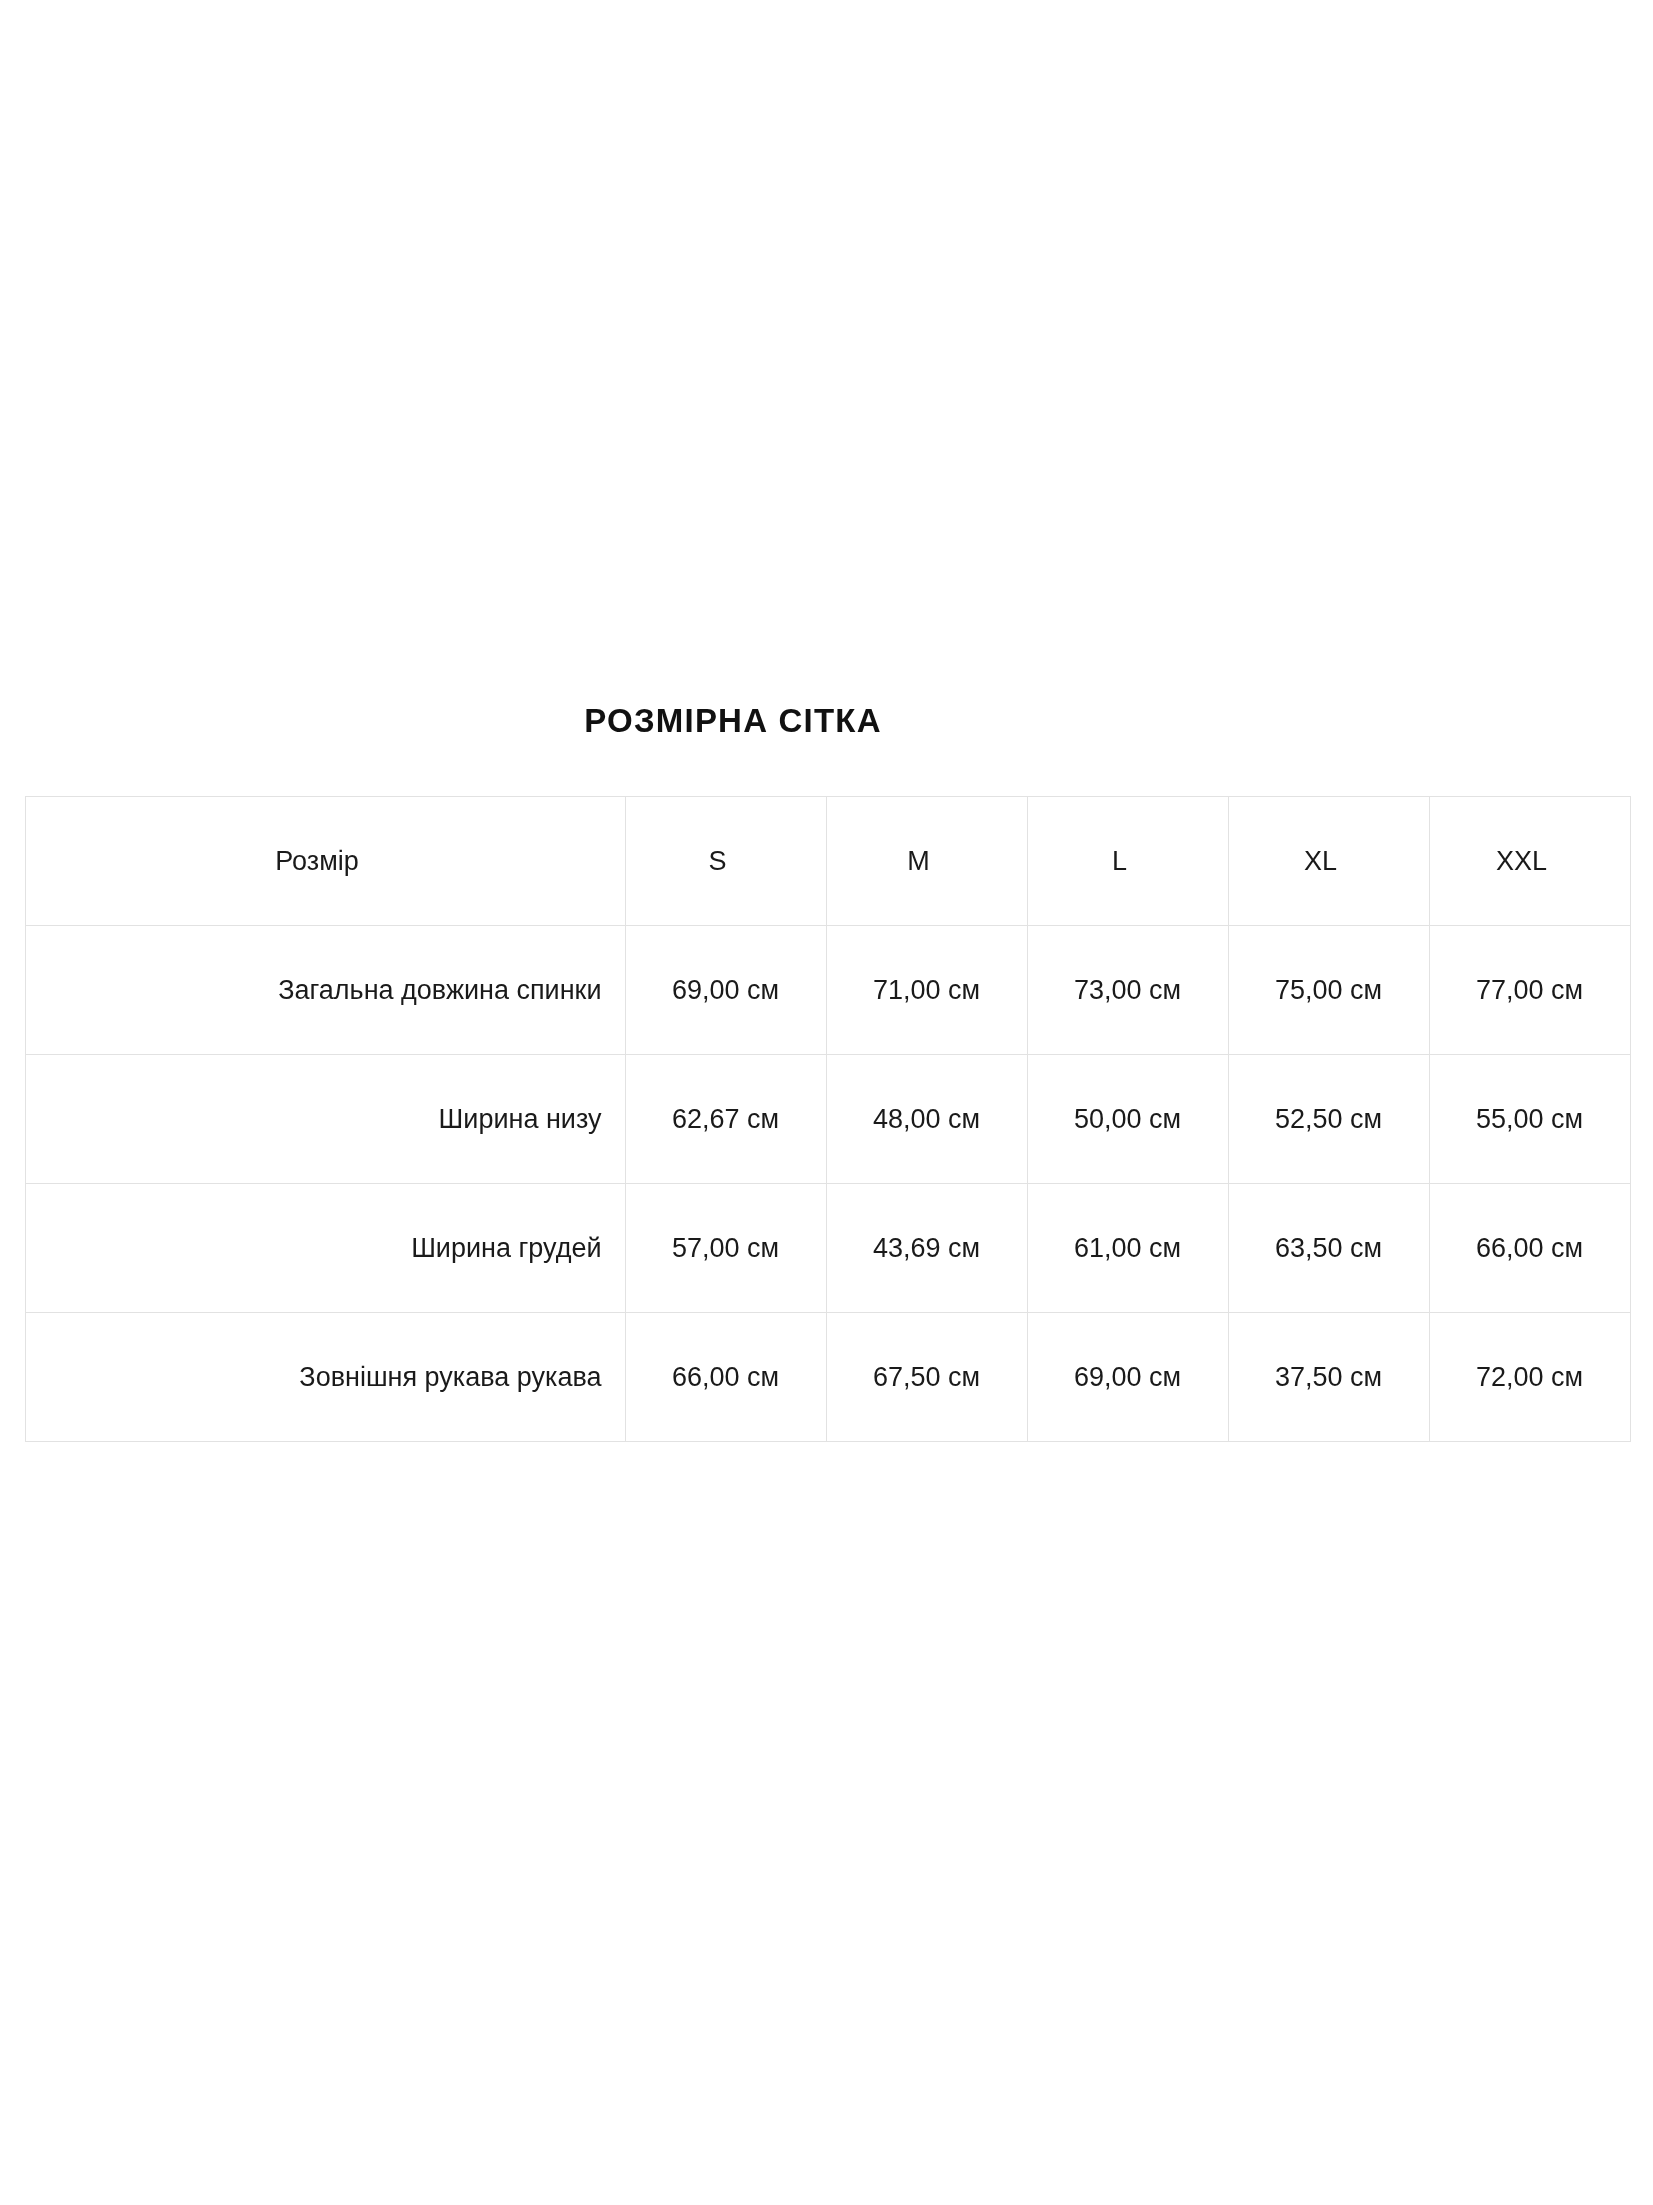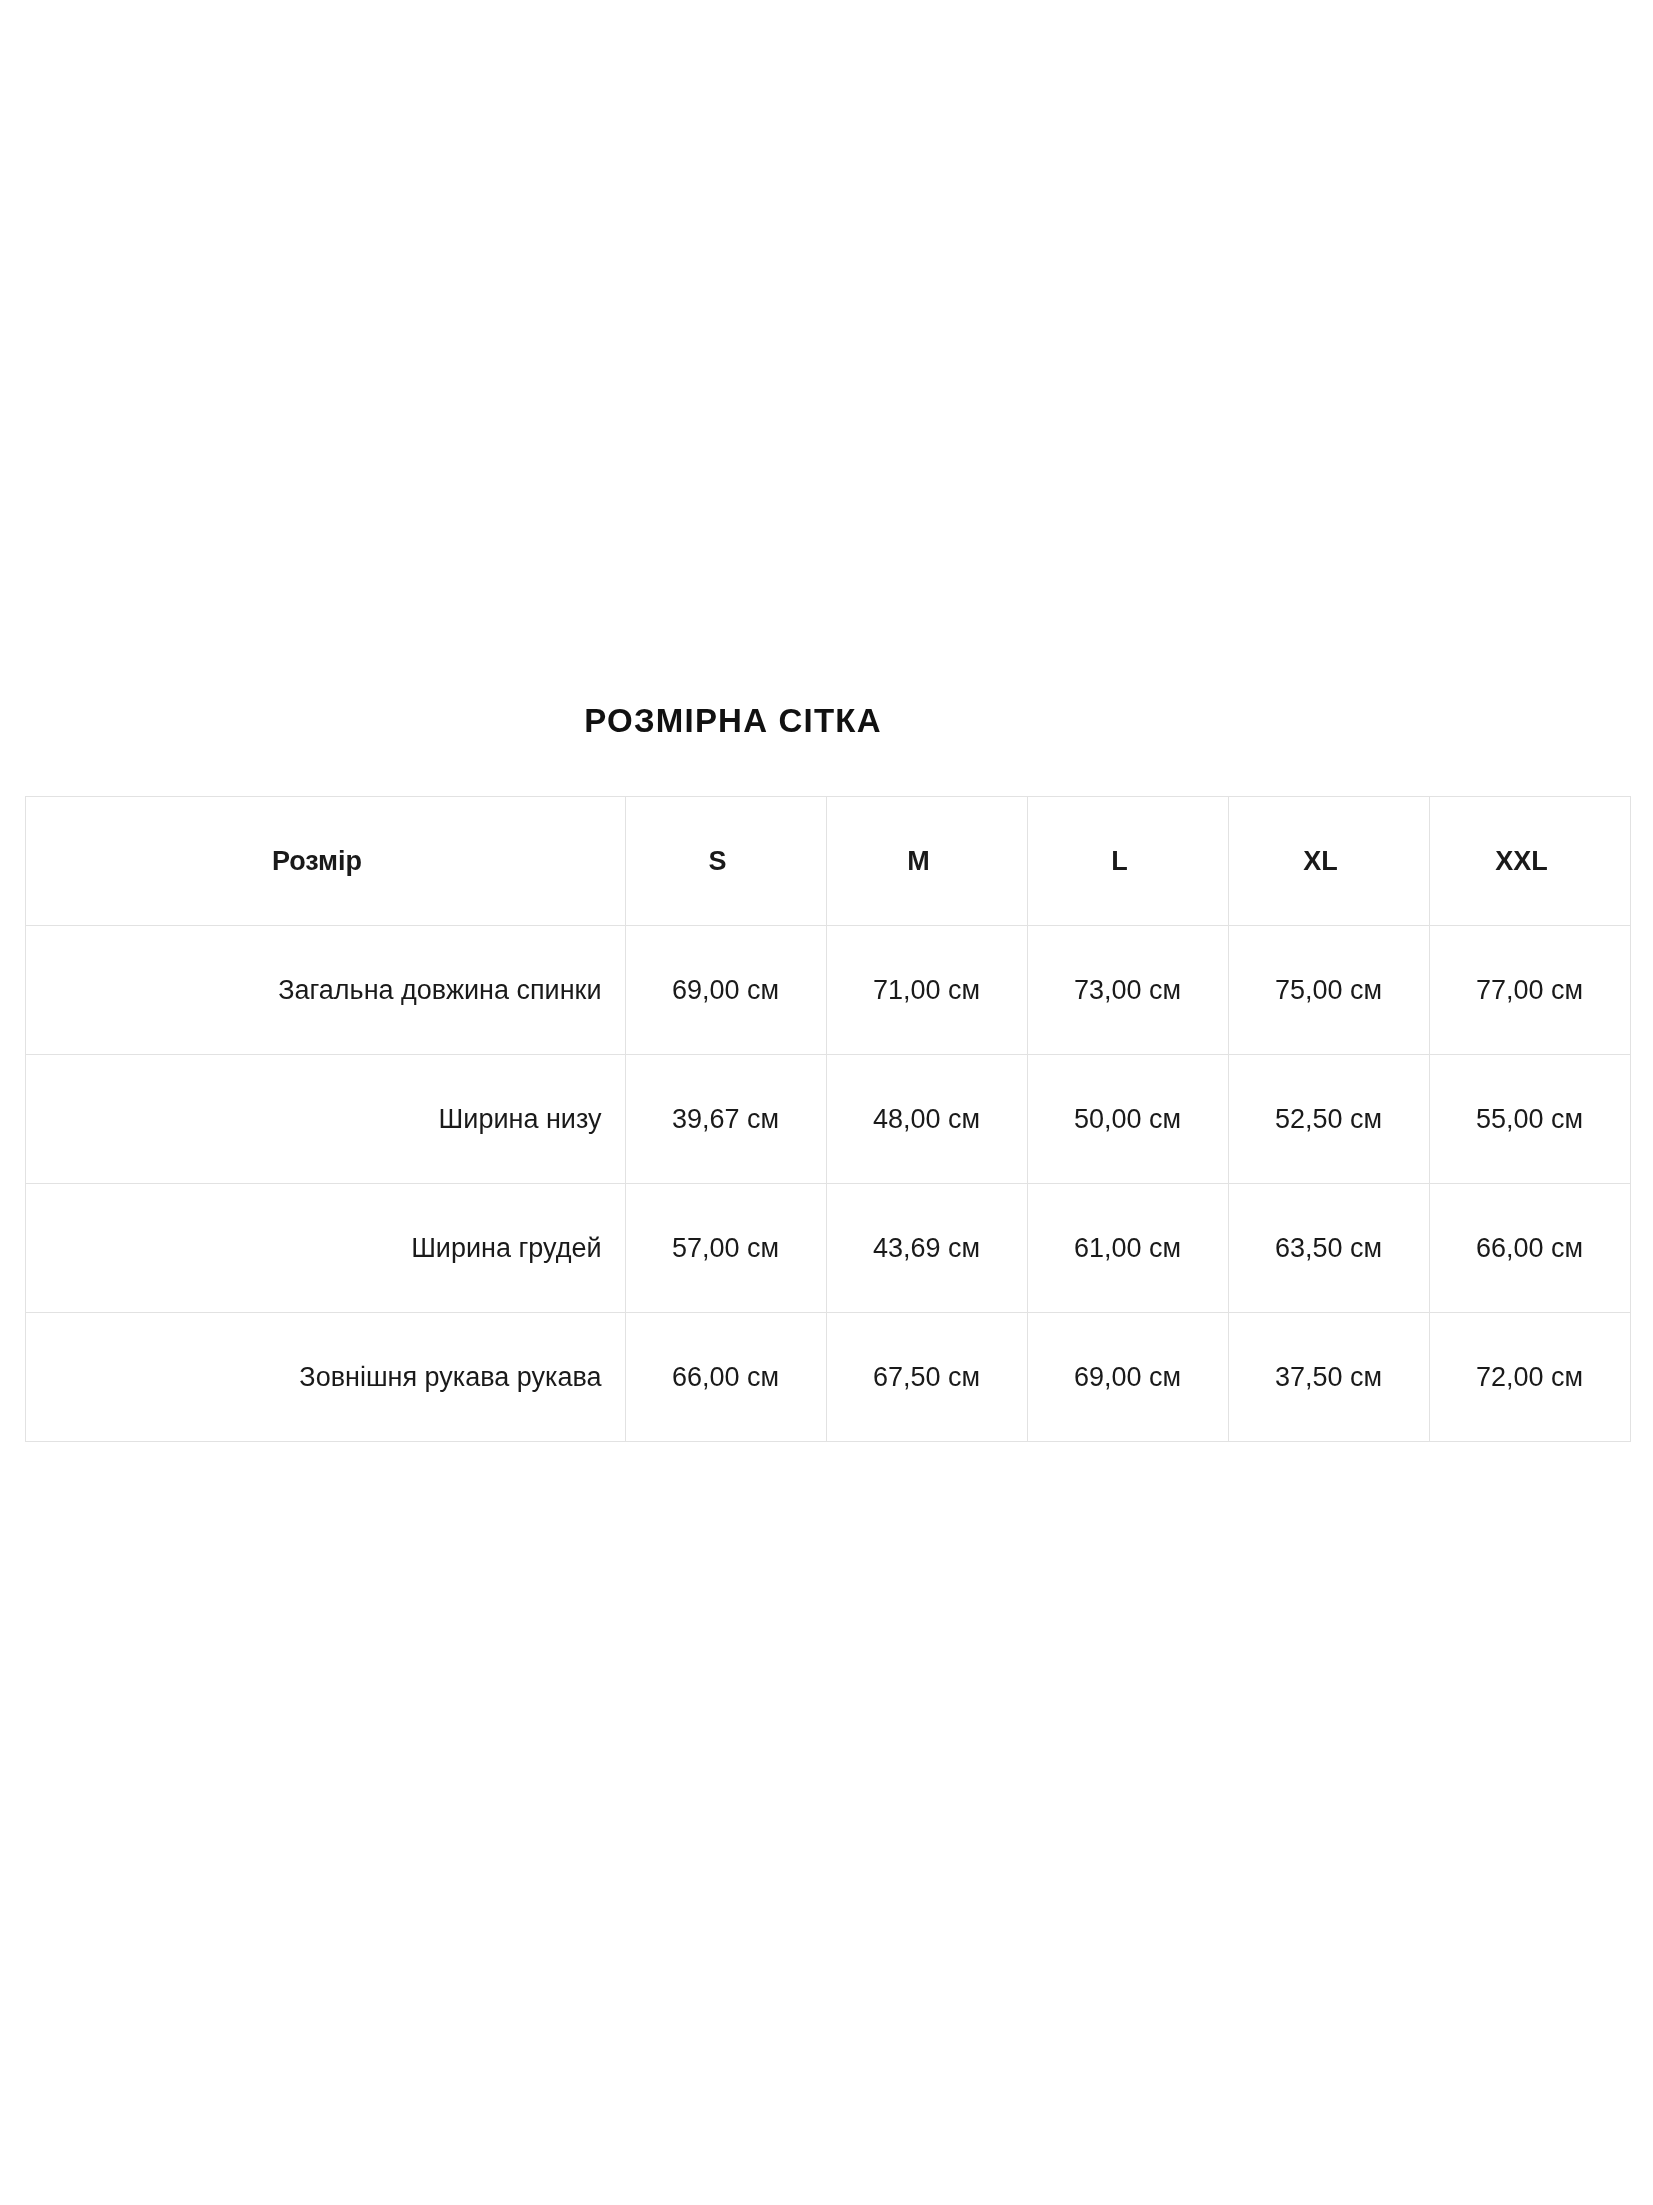--- a/index.html
+++ b/index.html
@@ -49,21 +49,21 @@
     border: 0.8px solid #e2e2e2;
     height: 129px;
     font-weight: 400;
     font-size: 27px;
     color: #1a1a1a;
     padding: 0 23px;
     vertical-align: middle;
     box-sizing: border-box;
   }
   table.size-table th {
-    font-weight: 700;
+    font-weight: 400;
     padding-left: 7px;
   }
   .col-label {
     width: 600px;
     text-align: left;
   }
   .col-size {
     width: 201px;
     text-align: center;
   }
@@ -105,21 +105,21 @@
         <tr>
           <td class="label">Загальна довжина спинки</td>
           <td class="val">69,00 см</td>
           <td class="val">71,00 см</td>
           <td class="val">73,00 см</td>
           <td class="val">75,00 см</td>
           <td class="val">77,00 см</td>
         </tr>
         <tr>
           <td class="label">Ширина низу</td>
-          <td class="val">39,67 см</td>
+          <td class="val">62,67 см</td>
           <td class="val">48,00 см</td>
           <td class="val">50,00 см</td>
           <td class="val">52,50 см</td>
           <td class="val">55,00 см</td>
         </tr>
         <tr>
           <td class="label">Ширина грудей</td>
           <td class="val">57,00 см</td>
           <td class="val">43,69 см</td>
           <td class="val">61,00 см</td>

